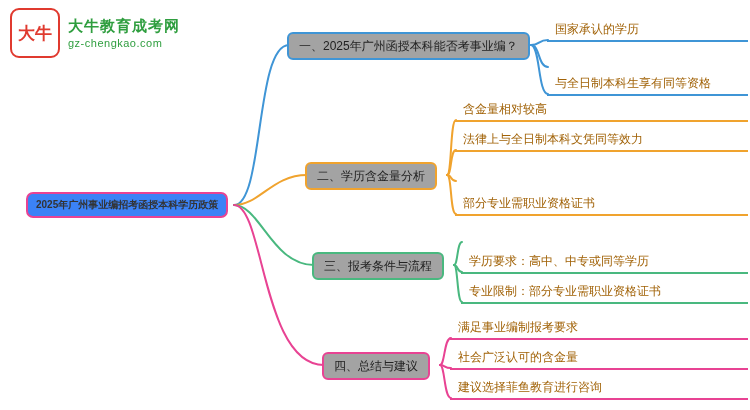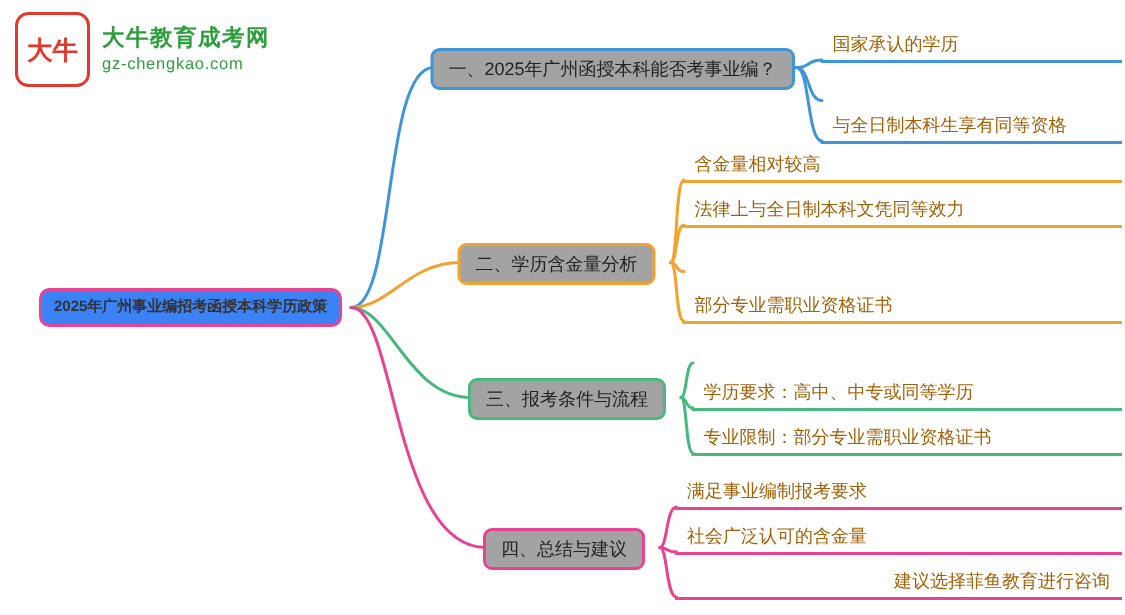--- a/index.html
+++ b/index.html
@@ -54,21 +54,21 @@
   .l2b{left:455px;top:130px;width:293px;}
   .l2c{left:455px;top:161px;width:293px;}
   .l2d{left:455px;top:194px;width:293px;}
 
   .l3a{left:461px;top:222px;width:287px;}
   .l3b{left:461px;top:252px;width:287px;}
   .l3c{left:461px;top:282px;width:287px;}
 
   .l4a{left:450px;top:318px;width:298px;}
   .l4b{left:450px;top:348px;width:298px;}
-  .l4c{left:450px;top:378px;width:298px;text-align:right;}
+  .l4c{left:450px;top:378px;width:298px;}
 </style>
 </head>
 <body>
 
 <div class="canvas">
 
   <svg class="links" viewBox="0 0 750 410">
 
     <path d="M 234 205 C 264 205, 255 45, 289 45" fill="none" stroke="#3f95d6" stroke-width="2" stroke-linecap="round"></path>
     <path d="M 234 205 C 260 205, 272 175, 307 175" fill="none" stroke="#f0a32e" stroke-width="2" stroke-linecap="round"></path>

